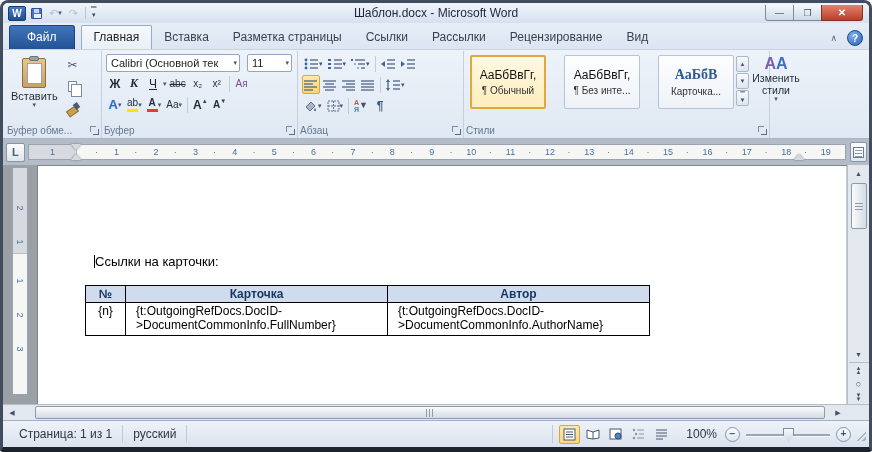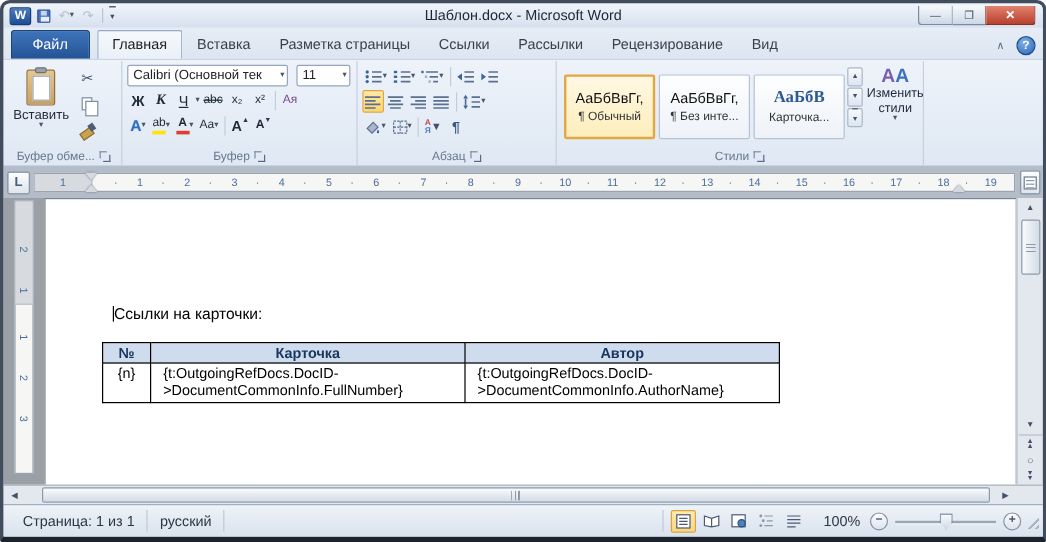--- a/index.html
+++ b/index.html
@@ -47,21 +47,21 @@
   .chev{ font-size:9px; color:#5a6a80; padding:1px 4px; }
   .helpbtn{ width:16px; height:16px; border-radius:50%; background:radial-gradient(circle at 35% 30%,#7cb0e8,#2d64b4);
     border:1px solid #1d4a8f; color:#fff; font-size:10px; font-weight:bold;
     display:flex; align-items:center; justify-content:center; }
 
   
   .ribbon{ height:90px; flex:0 0 90px; display:flex; background:linear-gradient(#eef3fa,#dfe8f3);
     border-top:1px solid #c9d4e2; border-bottom:1px solid #a8b6c9; padding:1px 0 0 2px; }
   .rgroup{ display:flex; flex-direction:column; border-right:1px solid #c5d0df; padding:2px 2px 0; }
   .rg-body{ flex:1; display:flex; }
-  .rg-label{ height:15px; display:flex; align-items:center; justify-content:center; gap:4px;
+  .rg-label{ height:15px; display:flex; align-items:center; justify-content:space-between; gap:4px;
     font-size:10px; color:#66788e; }
   .launcher{ width:9px; height:9px; position:relative; }
   .launcher::before{ content:""; position:absolute; left:0; top:0; width:5px; height:5px;
     border-left:1px solid #7c8ca1; border-top:1px solid #7c8ca1; }
   .launcher::after{ content:""; position:absolute; right:0; bottom:0; width:5px; height:5px;
     border-right:1px solid #5a6a80; border-bottom:1px solid #5a6a80; }
 
   .bigbtn{ display:flex; flex-direction:column; align-items:center; justify-content:flex-start;
     font-size:11px; color:#1f2a38; padding:3px 4px; border-radius:2px; text-align:center; }
   .dd{ font-size:7px; color:#4a5668; line-height:6px; }
@@ -103,21 +103,21 @@
   .grow-ic sup, .shrink-ic sup{ font-size:6px; position:relative; top:-4px; color:#2a3a52; }
 
   .pg-grid{ display:flex; flex-direction:column; gap:2px; padding:1px 2px; }
   .li-icon{ display:block; }
   .sort-ic{ display:flex; align-items:center; font-size:7px; font-weight:bold; line-height:7px; }
   .sort-ic .az{ display:flex; flex-direction:column; }
   .sort-ic .a{ color:#c0504d; } .sort-ic .z{ color:#4f81bd; }
   .pilcrow{ color:#3b5a82; font-weight:bold; font-size:12px; }
   .hl-active{ background:linear-gradient(#ffe9a8,#fcd66f); border-color:#e0a636; }
 
-  .styles-body{ display:flex; align-items:center; gap:3px; padding:2px 2px 0 4px; }
+  .styles-body{ display:flex; align-items:flex-start; gap:18px; padding:2px 2px 0 4px; }
   .style-item{ width:76px; height:54px; border:1px solid #b6c3d6; border-radius:2px;
     background:linear-gradient(#fdfefe,#eef2f8); display:flex; flex-direction:column;
     align-items:center; justify-content:center; gap:3px; overflow:hidden; }
   .style-item.sel{ border:2px solid #e3a73e; background:linear-gradient(#fff8e3,#fdeebc); }
   .st-sample{ font-size:12px; color:#111; white-space:nowrap; }
   .st-sample.head{ font-family:"Liberation Serif",serif; font-weight:bold; color:#2e5a94; font-size:14px; }
   .st-name{ font-size:10px; color:#333; white-space:nowrap; }
   .gal-col{ display:flex; flex-direction:column; gap:1px; }
   .gal-btn{ width:13px; height:16px; border:1px solid #aab7c8; border-radius:2px;
     background:linear-gradient(#f8fafc,#dde5ef); font-size:6px; color:#44506b;

